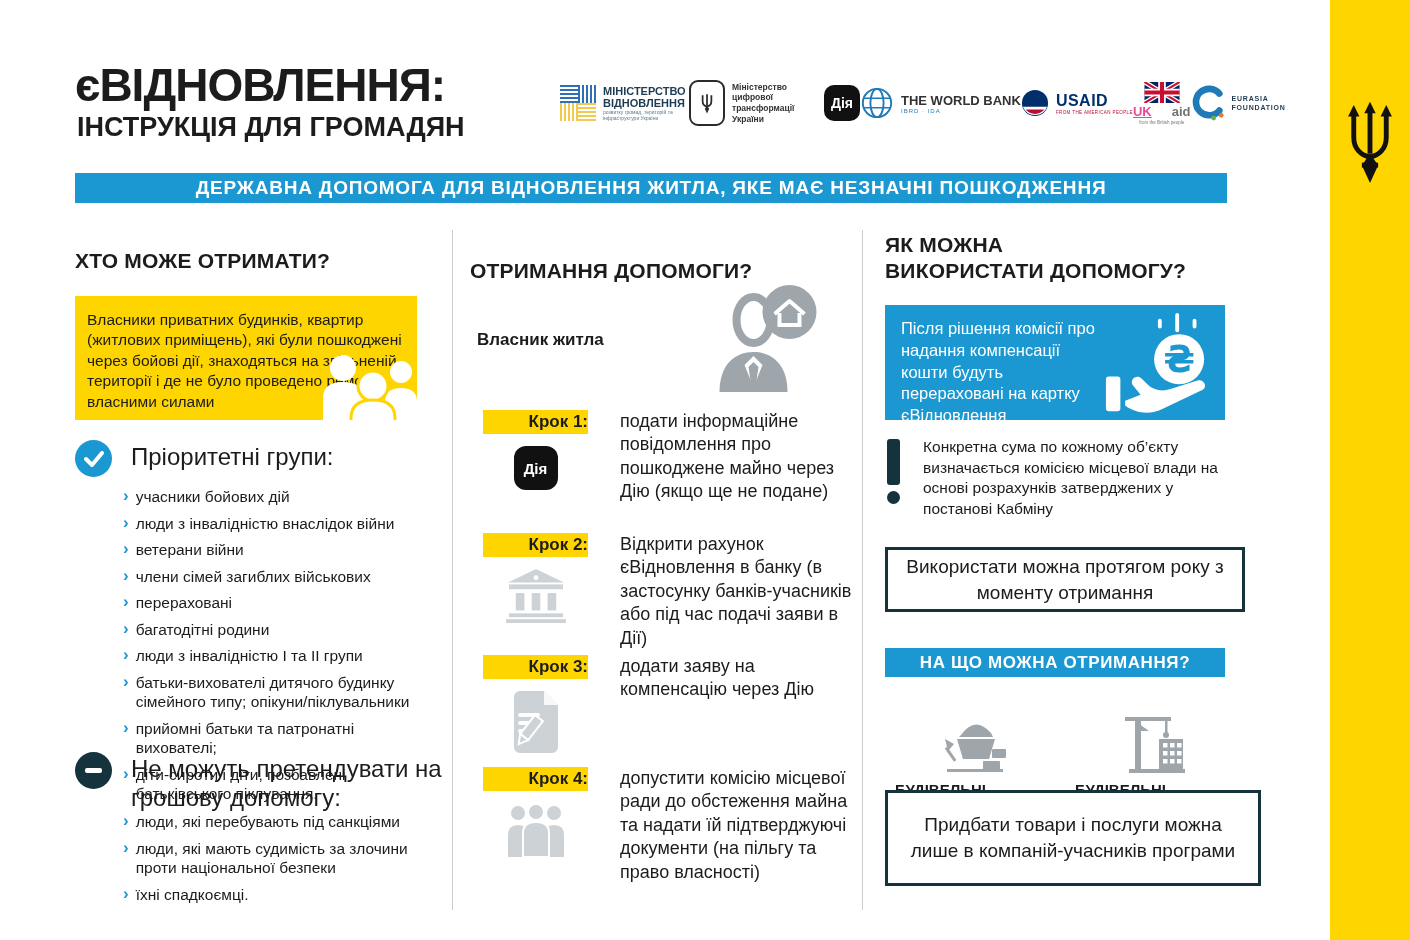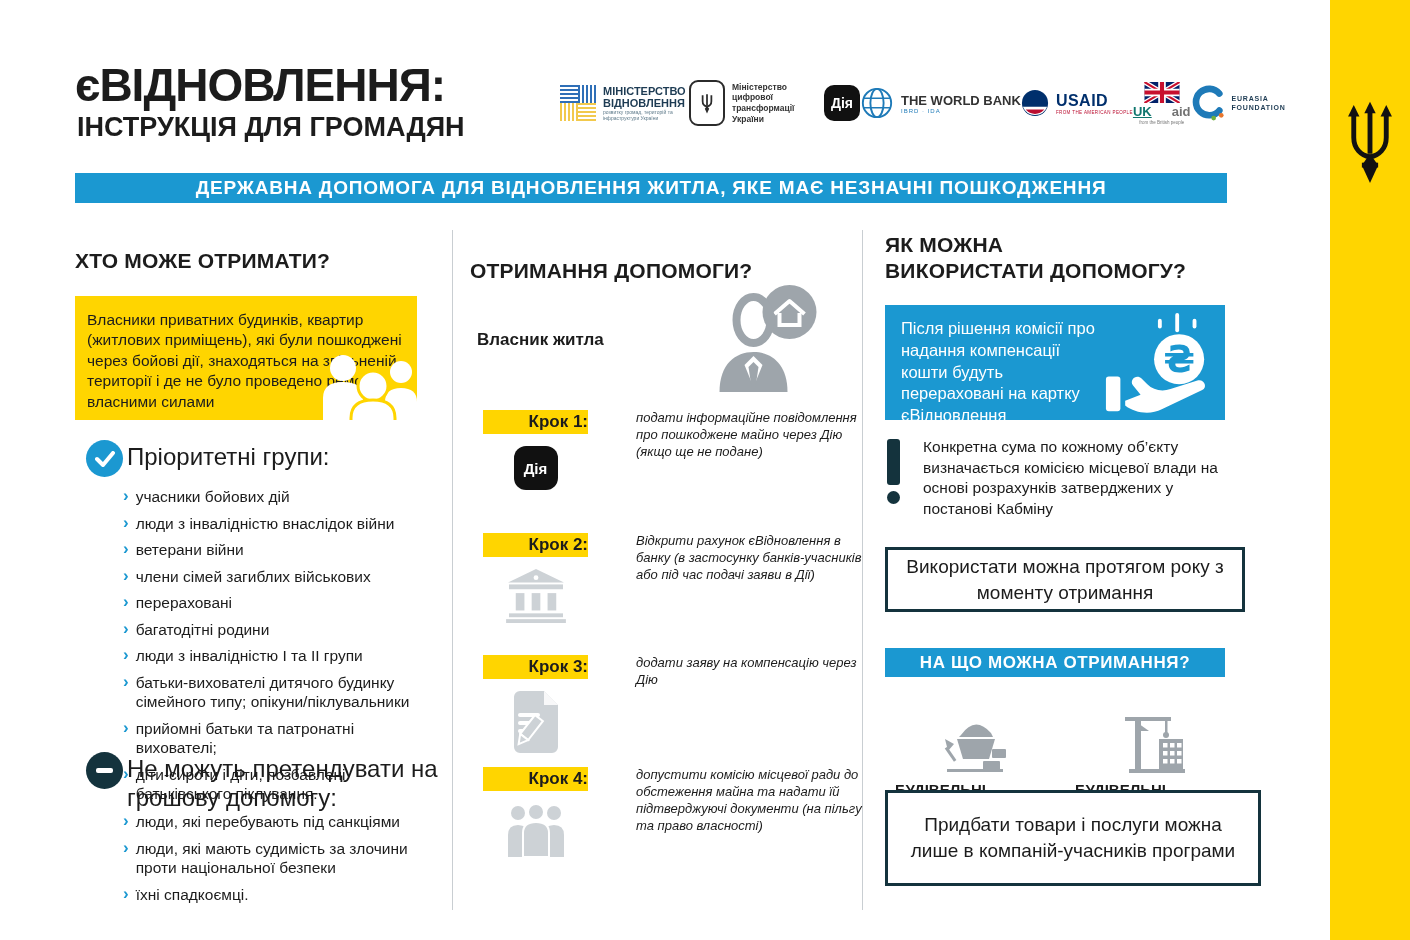--- a/index.html
+++ b/index.html
@@ -25,57 +25,57 @@
   .mr-q4{background:repeating-linear-gradient(0deg,#F2C94C 0 2px,transparent 2px 4px);}
   .md-mark{width:32px;height:42px;border:2px solid #2b2b2b;border-radius:9px;display:flex;align-items:center;justify-content:center;flex:none;}
   .md-name{font-size:8.5px;color:#333;font-weight:bold;max-width:92px;line-height:1.25;}
   .diia-badge{width:36px;height:36px;background:#111;border-radius:10px;color:#fff;display:flex;align-items:center;justify-content:center;font-size:14px;font-weight:bold;flex:none;}
   .wb-name{font-size:13px;font-weight:bold;color:#333;}
   .wb-sub{font-size:6px;color:#1E7AB8;letter-spacing:1px;}
   .usaid-name{font-size:16px;font-weight:bold;color:#002F6C;letter-spacing:.5px;}
   .usaid-sub{font-size:4.5px;color:#BA0C2F;letter-spacing:.4px;}
   .ukaid-wrap{display:flex;flex-direction:column;align-items:center;gap:2px;}
   .ukaid-name{font-size:13px;font-weight:bold;line-height:1;}
-  .ukaid-name .uk{color:#0f766e;text-decoration:underline;} .ukaid-name .aid{color:#737373;margin-left:20px;}
+  .ukaid-name .uk{color:#ec4899;text-decoration:underline;} .ukaid-name .aid{color:#737373;margin-left:20px;}
   .ukaid-sub{font-size:4.5px;color:#777;}
   .eur-name{font-size:7px;font-weight:bold;color:#1D3B53;letter-spacing:.8px;line-height:1.35;}
 
   .banner{position:absolute;left:75px;top:173px;width:1152px;height:30px;background:#1B98D1;color:#fff;
           font-size:19px;font-weight:bold;letter-spacing:.8px;display:flex;align-items:center;justify-content:center;}
 
   .divider{position:absolute;top:230px;width:1px;height:680px;background:#C9CED2;}
   .div1{left:452px;} .div2{left:862px;}
 
   
   .col-heading{position:absolute;font-size:21px;font-weight:bold;line-height:1.22;letter-spacing:.2px;}
 
   
   .yellow-box{position:absolute;left:75px;top:296px;width:318px;height:96px;background:#FFD500;
               padding:14px 12px;font-size:15.5px;line-height:1.32;overflow:hidden;}
   .yellow-box svg{position:absolute;right:-6px;bottom:-8px;}
 
-  .sec-title-row{position:absolute;left:86px;display:flex;gap:4px;}
+  .sec-title-row{position:absolute;left:75px;display:flex;gap:19px;}
   .circle-ic{width:37px;height:37px;border-radius:50%;flex:none;display:flex;align-items:center;justify-content:center;}
   .circle-blue{background:#1B98D1;}
   .circle-dark{background:#14333D;}
   .minus-bar{width:17px;height:5px;background:#fff;border-radius:2px;}
   .sec-title{font-size:24px;font-weight:normal;line-height:1.2;padding-top:3px;}
 
   ul.blist{position:absolute;left:123px;margin:0;padding:0;list-style:none;width:310px;}
   ul.blist li{font-size:15.5px;line-height:1.26;margin-bottom:7px;display:flex;}
   ul.blist .chev{color:#1B98D1;font-weight:bold;font-size:17px;line-height:1.1;margin-right:7px;flex:none;}
 
   
   .owner-label{position:absolute;left:477px;top:330px;font-size:17px;font-weight:bold;}
   .owner-icon{position:absolute;left:712px;top:282px;}
   .step{position:absolute;left:483px;display:flex;}
   .step-left{width:105px;flex:none;text-align:center;}
   .step-label{background:#FFD500;font-size:17px;font-weight:bold;padding:2px 0;text-align:right;}
   .step-icon{margin-top:12px;display:flex;justify-content:center;}
-  .step-text{margin-left:48px;width:235px;font-size:13px;line-height:1.3;font-style:italic;}
+  .step-text{margin-left:32px;width:235px;font-size:18px;line-height:1.3;}
   .diia-app{width:44px;height:44px;background:#111;border-radius:12px;color:#fff;display:flex;align-items:center;justify-content:center;font-size:15px;font-weight:bold;}
 
   
   .payout-box{position:absolute;left:885px;top:305px;width:340px;height:115px;background:#1B98D1;color:#fff;}
   .payout-text{position:absolute;left:16px;top:13px;width:200px;font-size:16.5px;line-height:1.32;}
   .payout-box svg{position:absolute;right:10px;top:8px;}
   .note-row{position:absolute;left:885px;top:437px;width:342px;display:flex;}
   .excl-ic{width:30px;flex:none;padding-top:2px;}
   .excl-bar{width:13px;height:46px;background:#14333D;border-radius:3px;margin-left:2px;}
   .excl-dot{width:13px;height:13px;background:#14333D;border-radius:50%;margin-left:2px;margin-top:6px;}

